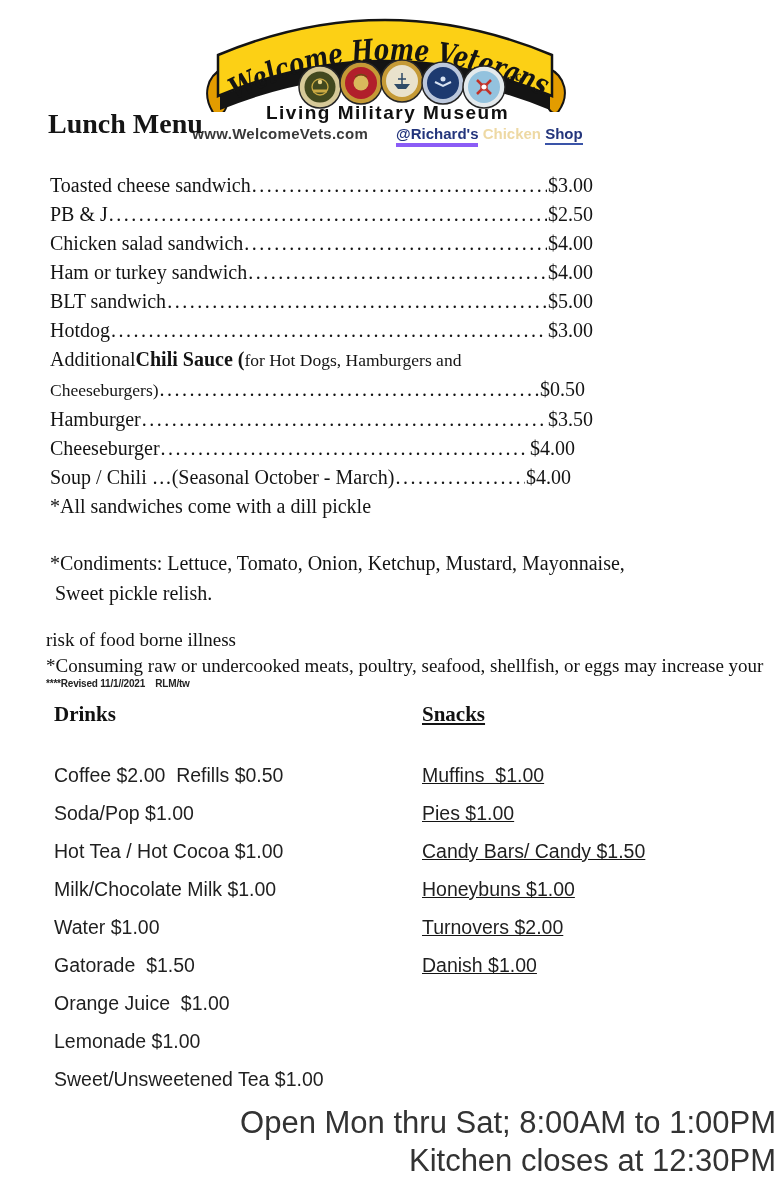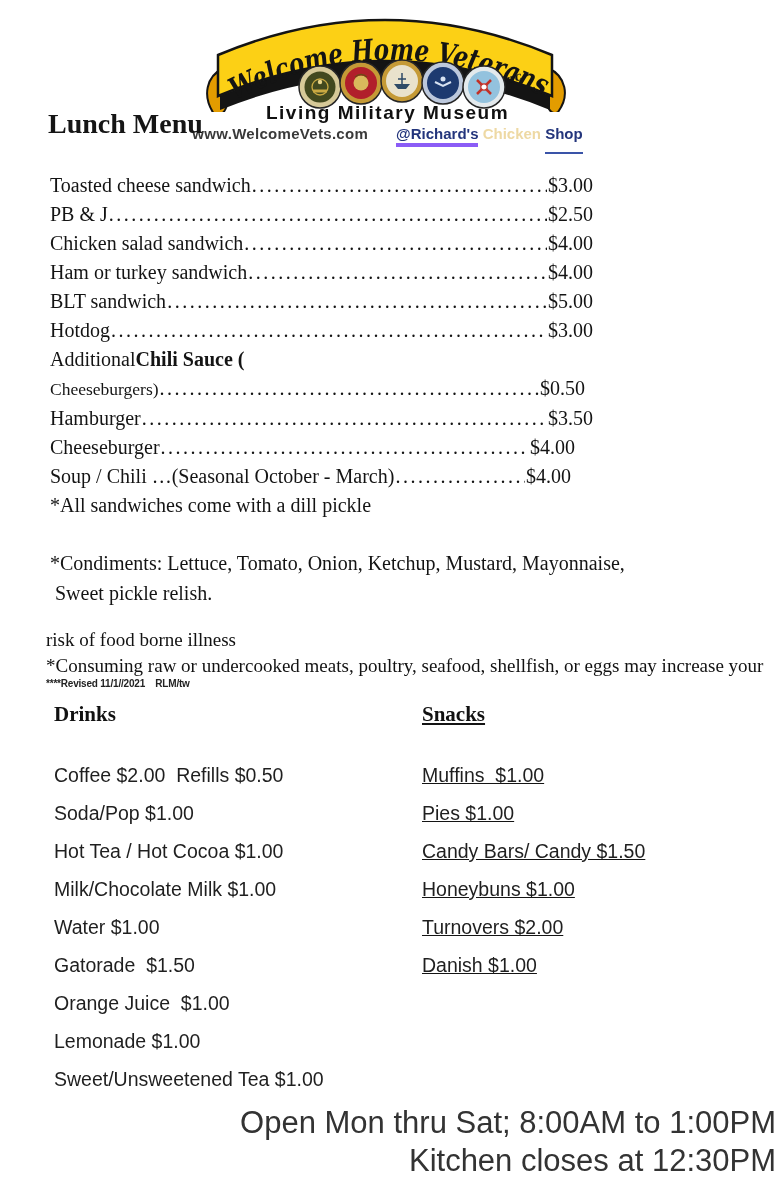--- a/index.html
+++ b/index.html
@@ -16,21 +16,21 @@
     letter-spacing:1.5px;color:#101010;white-space:nowrap;
   }
   .info-line{
     position:absolute;left:0;top:113px;width:375px;display:flex;
     justify-content:center;align-items:baseline;gap:28px;
     font-family:"Liberation Sans", sans-serif;font-size:15px;font-weight:bold;white-space:nowrap;
   }
   .website{color:#3a3a3a;letter-spacing:.3px;}
   .richards-main{color:#23357c;border-bottom:4px solid #8b5cf6;padding-bottom:1px;}
   .richards-coffee{color:#eed9a4;}
-  .richards-shop{color:#23357c;border-bottom:2px solid #3a54a8;padding-bottom:10px;}
+  .richards-shop{color:#23357c;border-bottom:2px solid #3a54a8;padding-bottom:1px;}
   
   .page-title{
     position:absolute;left:48px;top:108px;font-size:28px;font-weight:bold;color:#151515;
   }
   
   .menu{position:absolute;left:50px;top:171px;width:543px;font-size:20px;line-height:29px;}
   .mrow{display:flex;align-items:baseline;white-space:nowrap;}
   .leader{flex:1;overflow:hidden;white-space:nowrap;margin:0 1px;}
   .leader::after{content:"................................................................................................";letter-spacing:2.5px;}
   .mprice{flex:none;}
@@ -155,20 +155,21 @@
       <span class="mprice">$5.00</span>
   </div>
   <div class="mrow">
     <span>Hotdog</span>
       <span class="leader"></span>
       <span class="mprice">$3.00</span>
   </div>
   <div class="mrow">
     <span>Additional </span>
       <span class="chili-bold">Chili Sauce (</span>
+      <span class="chili-small">for Hot Dogs, Hamburgers and</span>
   </div>
   <div class="mrow short3">
     <span class="chili-small">Cheeseburgers)</span>
       <span class="leader"></span>
       <span class="mprice">$0.50</span>
   </div>
   <div class="mrow">
     <span>Hamburger</span>
       <span class="leader"></span>
       <span class="mprice">$3.50</span>

